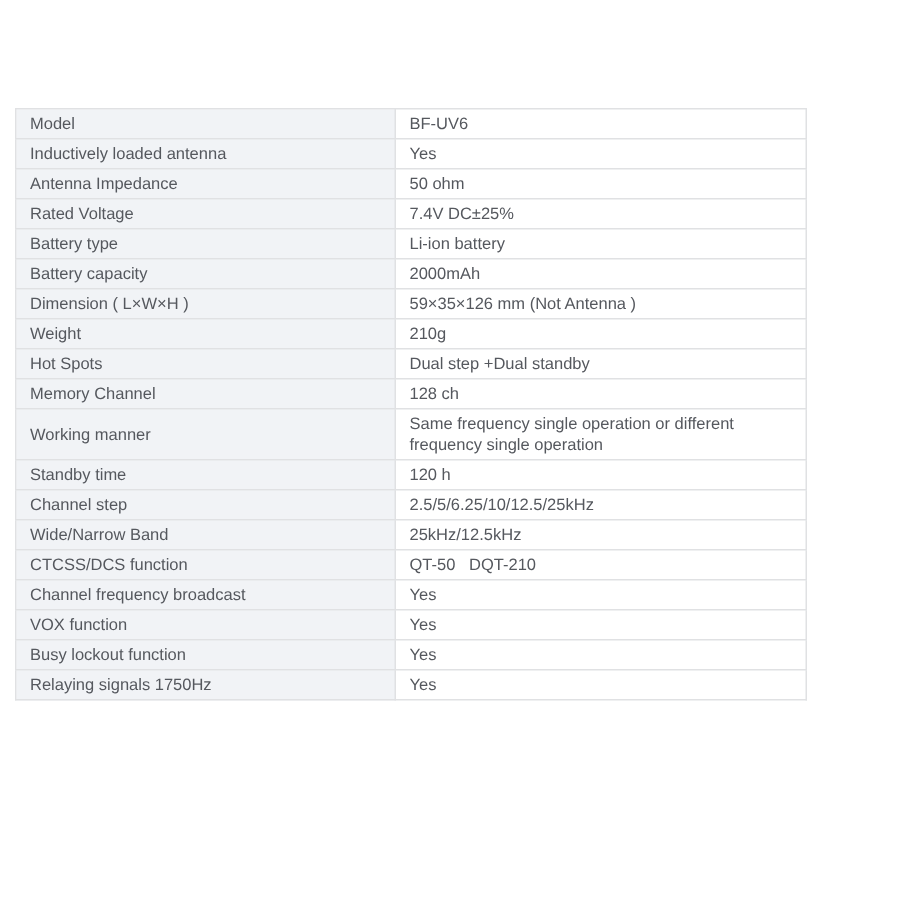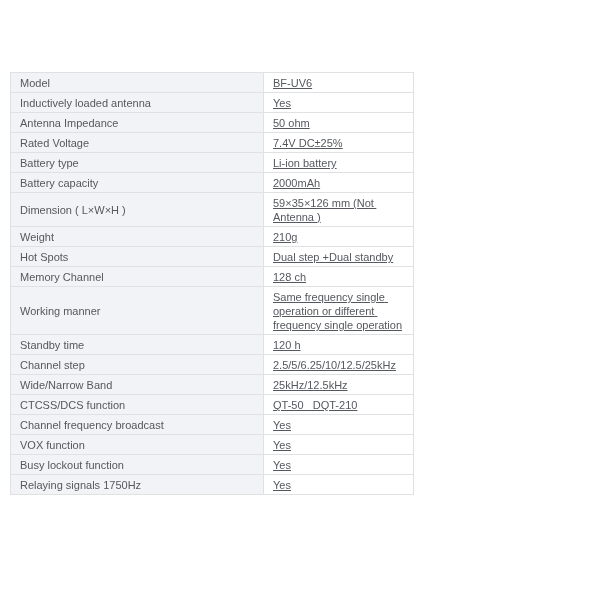--- a/index.html
+++ b/index.html
@@ -16,39 +16,38 @@
   }
   .spec-sheet {
     position: absolute;
     left: 10px;
     top: 72px;
     width: 468px;
   }
   table.spec-table {
     border-collapse: collapse;
     table-layout: fixed;
-    width: 404px;
+    width: 528px;
   }
   td {
     border: 1px solid var(--border, #e0e1e3);
     font-size: 11px;
     line-height: 14px;
     color: var(--text, #55585e);
     padding: 3px 9px 2px 9px;
     vertical-align: middle;
     word-wrap: break-word;
   }
   td.label-cell {
     background: var(--label-bg, #f1f3f6);
     width: 234px;
   }
   td.value-cell {
     background: var(--value-bg, #ffffff);
     white-space: pre-wrap;
-    text-decoration: underline;
   }
 </style>
 </head>
 <body style="background: rgb(255, 255, 255);">
 
 <div class="spec-sheet">
   <table class="spec-table">
     <tbody id="spec-tbody">
         <tr>
           <td class="label-cell">Model</td>

